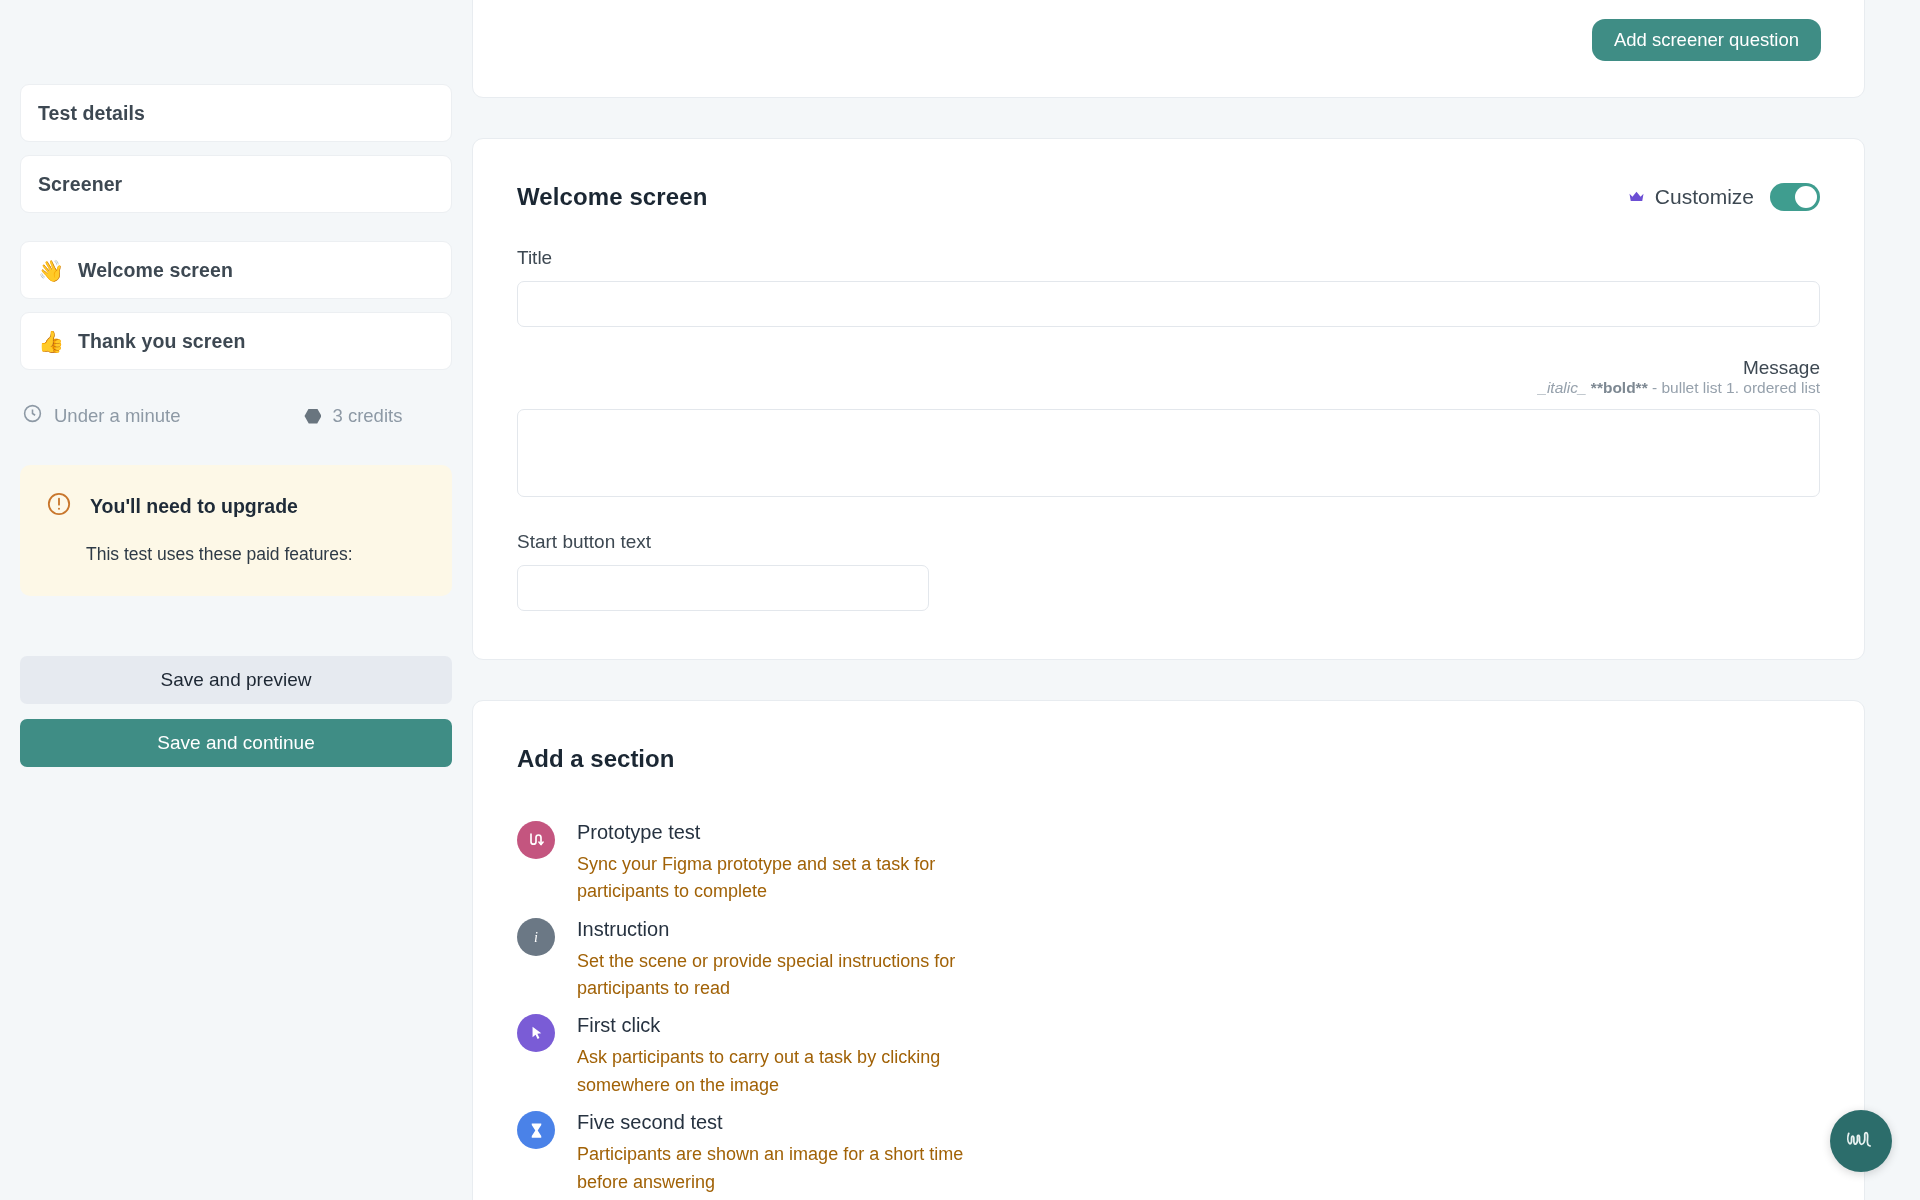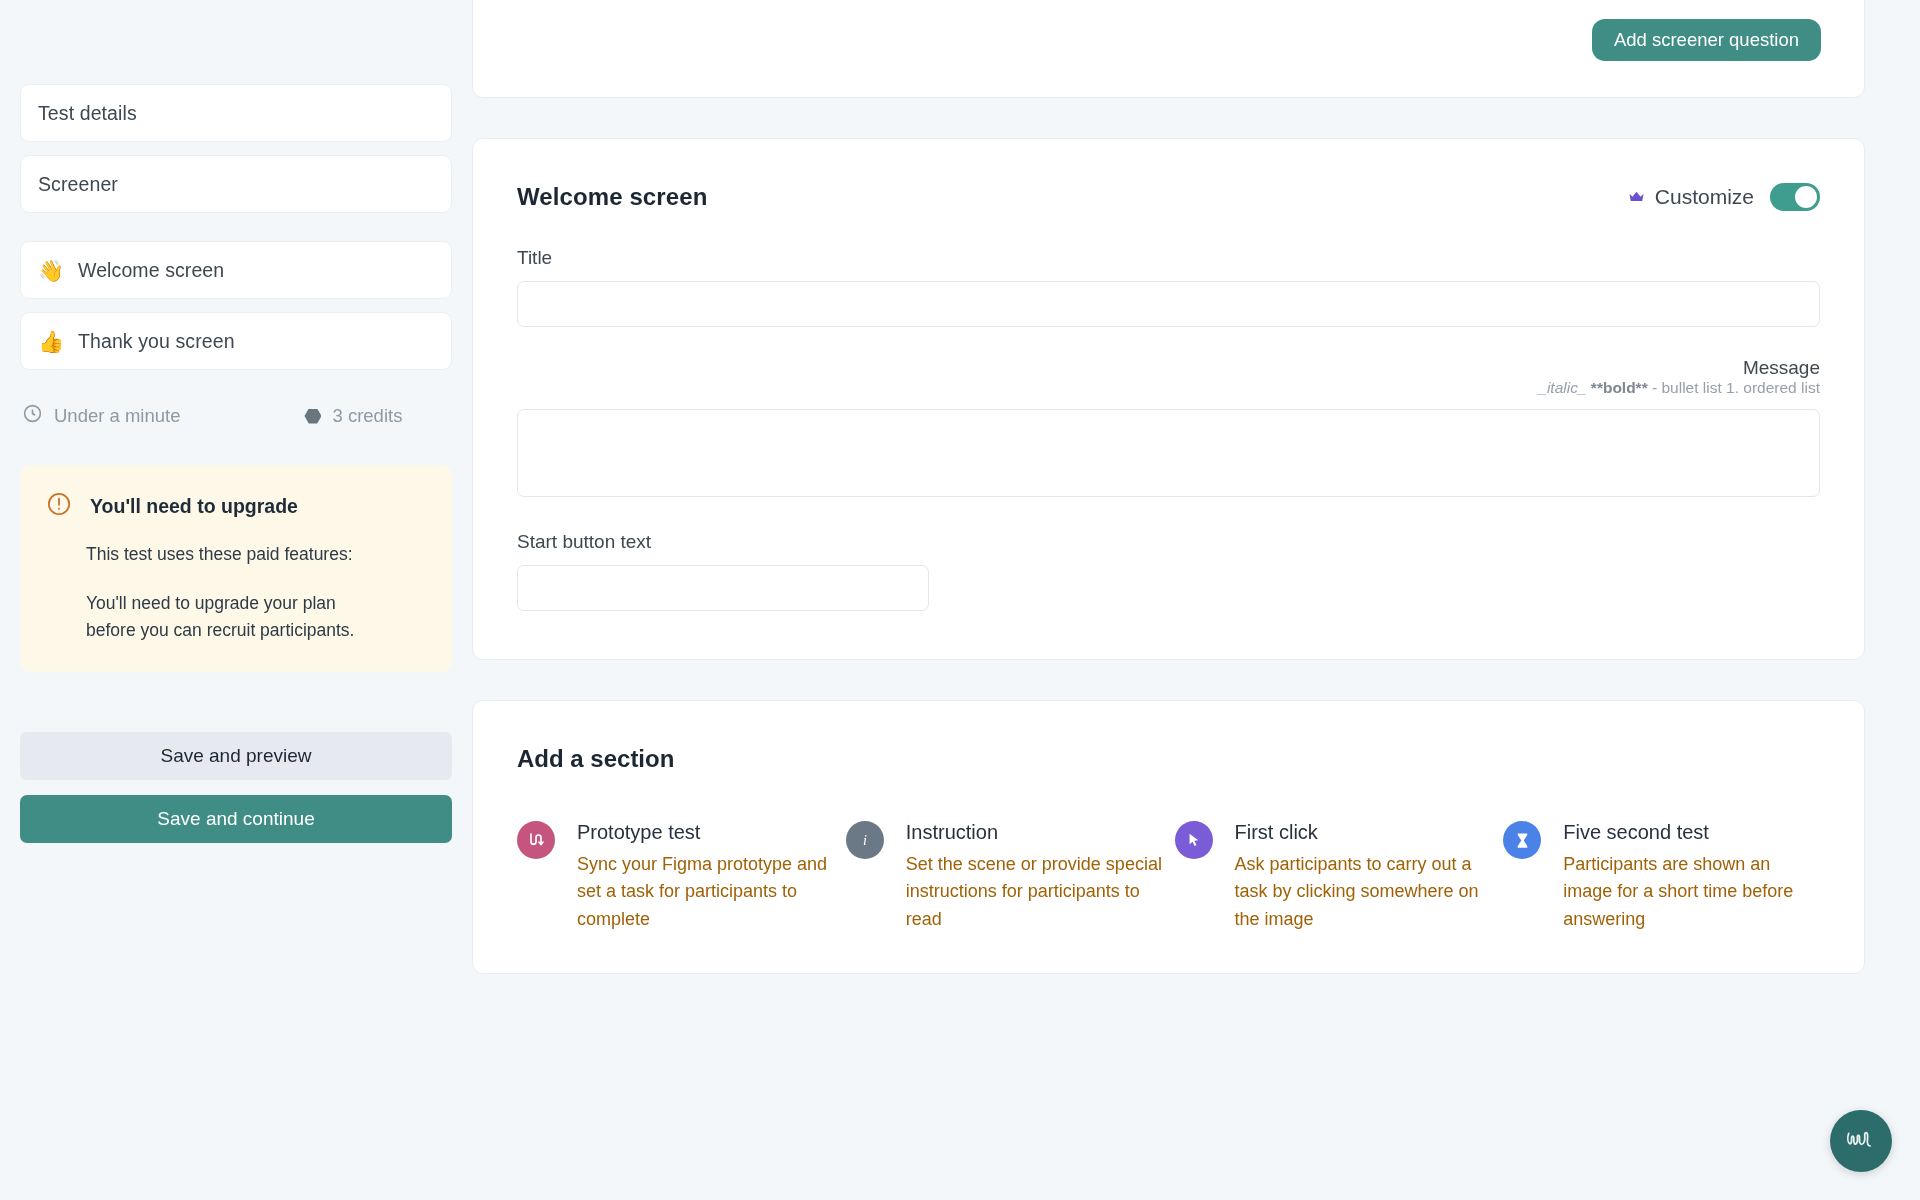--- a/index.html
+++ b/index.html
@@ -39,20 +39,21 @@
     padding: 0 17px;
     margin-bottom: 13px;
     cursor: pointer;
   }
   .nav-card.gap-top { margin-top: 28px; }
 
   .nav-label {
     font-size: 19.5px;
     color: #3d4852;
     letter-spacing: .1px;
+    font-weight: bold;
   }
 
   .nav-emoji {
     font-size: 21px;
     margin-right: 14px;
     line-height: 1;
     display: inline-flex;
     width: 26px;
     justify-content: center;
   }
@@ -269,21 +270,21 @@
   
   .panel-sections { padding: 44px 44px 40px 44px; }
   .sections-title {
     font-size: 24px;
     font-weight: bold;
     color: #1b2733;
     margin-bottom: 48px;
   }
   .sections-grid {
     display: grid;
-    grid-template-columns: 1fr 1fr 1fr 1fr;
+    grid-template-columns: 1fr;
     column-gap: 58px;
     row-gap: 50px;
     gap: 12px;
   }
   .section-card {
     display: flex;
     align-items: flex-start;
     cursor: pointer;
   }
   .sec-icon {
@@ -372,21 +373,20 @@
             <circle cx="12" cy="12" r="9.4"></circle>
             <path d="M12 7v5.6" stroke-linecap="round"></path>
             <circle cx="12" cy="16.3" r="0.95" fill="#c8762c" stroke="none"></circle>
           </svg>
         </span>
         <span class="upgrade-title">You'll need to upgrade</span>
       </div>
       <div class="upgrade-body">
         <div>This test uses these paid features:</div>
       </div>
-      <div class="upgrade-tail">You'll need to upgrade your plan before you can recruit participants.</div>
     </div>
 
     <div class="side-actions">
       <button class="btn btn-secondary">Save and preview</button>
       <button class="btn btn-primary">Save and continue</button>
     </div>
   </aside>
 
   <main class="main">
 

